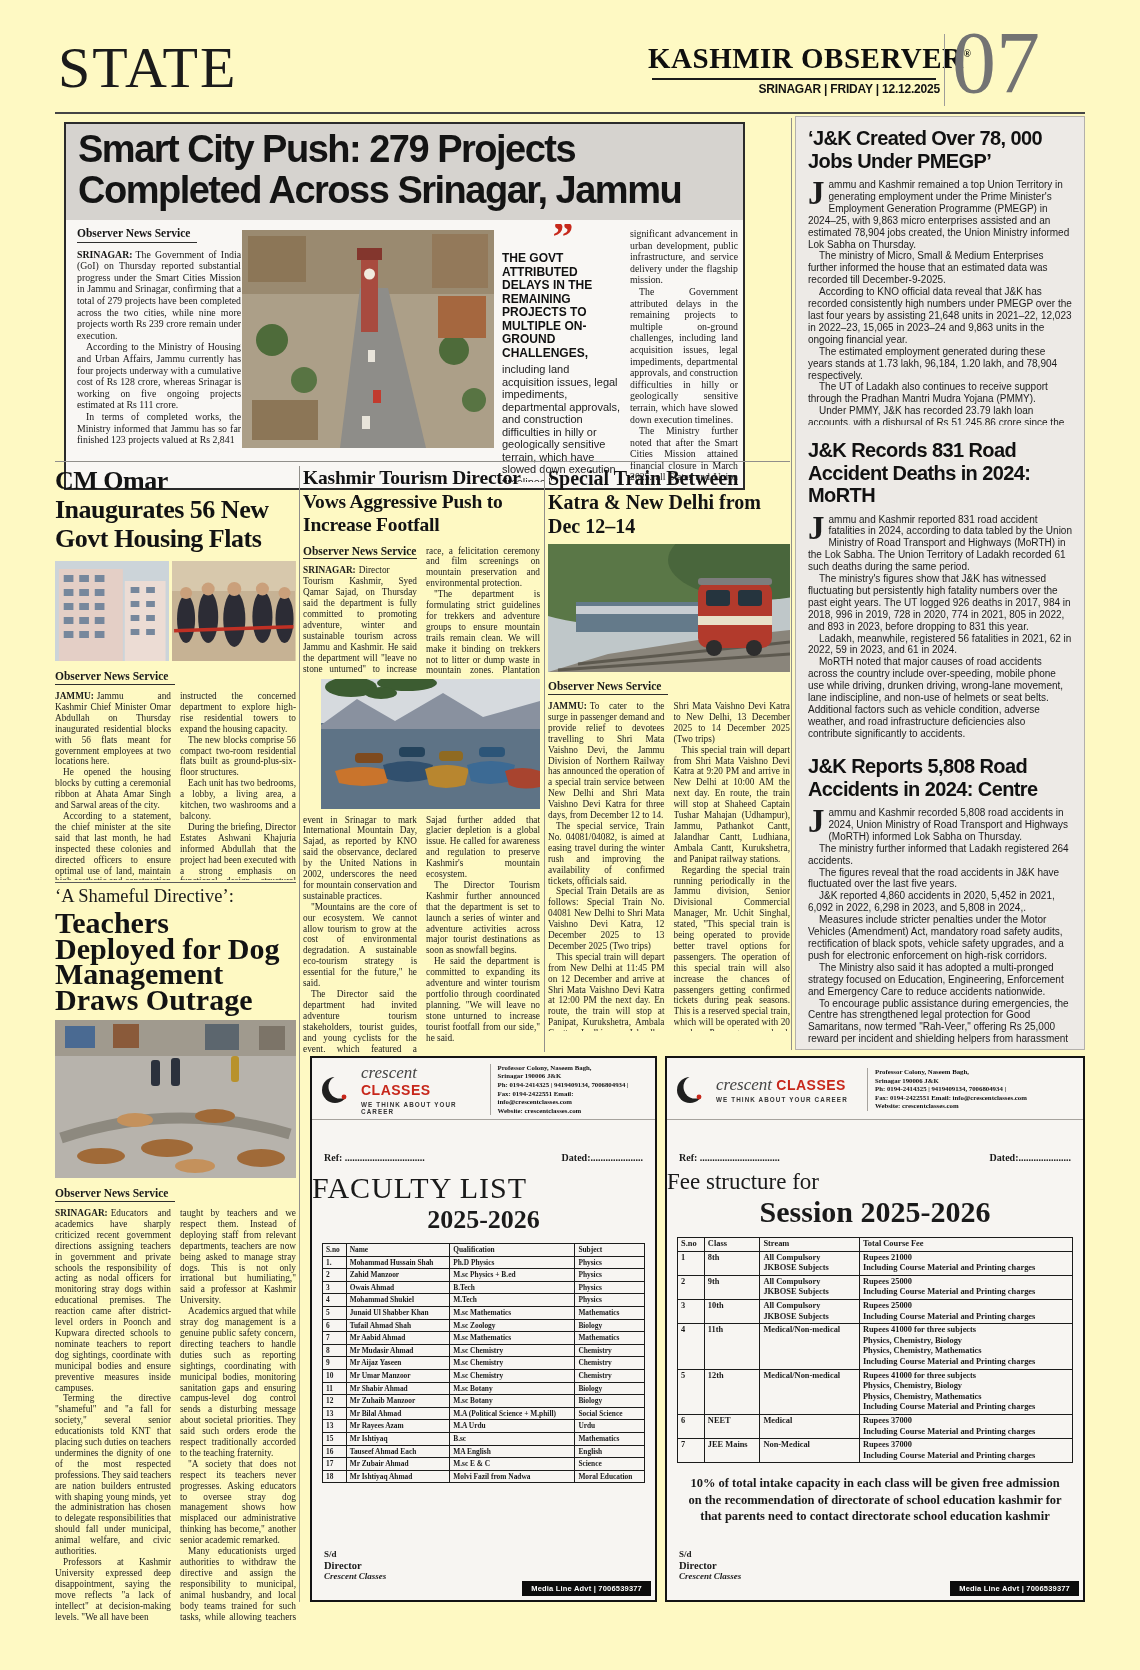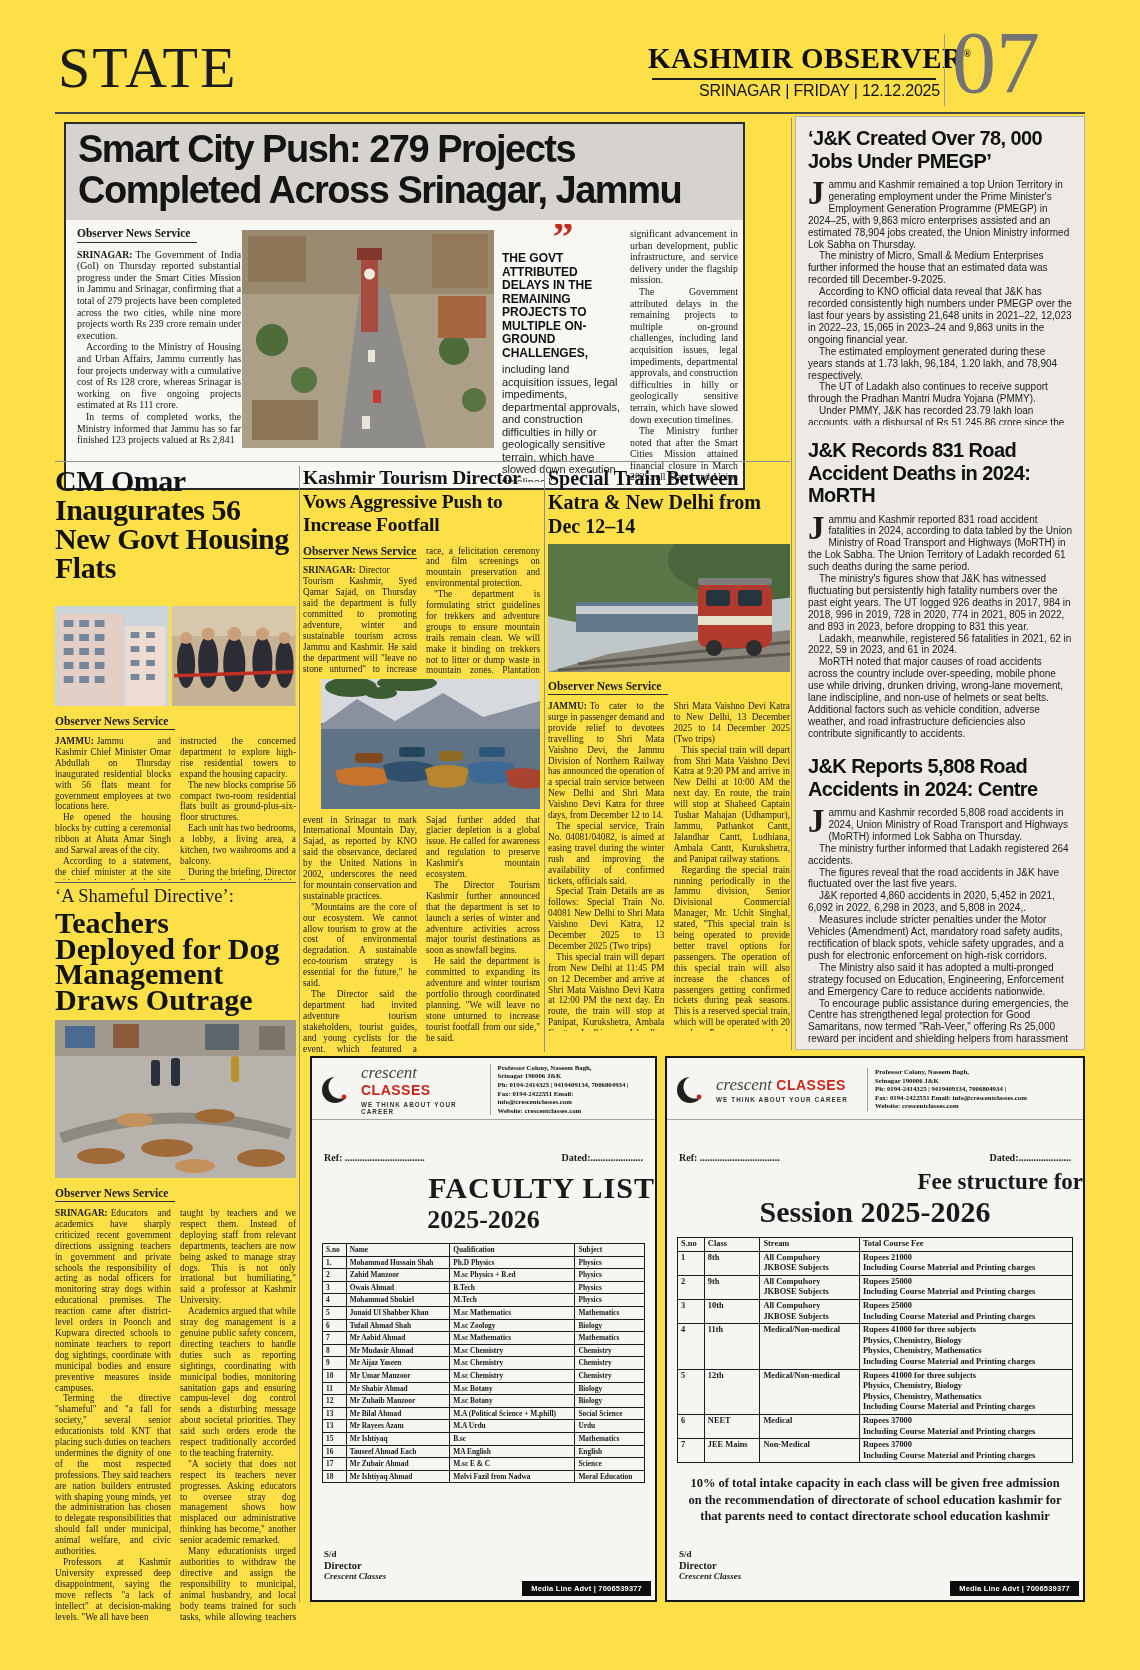--- a/index.html
+++ b/index.html
@@ -1,25 +1,25 @@
 <!DOCTYPE html>
 <html><head>
 <meta charset="utf-8">
 <style>
   *{box-sizing:border-box;margin:0;padding:0}
   html,body{width:1140px;background:#a9a7a3}
-  .page{position:relative;width:1140px;height:1670px;background:#fde047;overflow:hidden;
+  .page{position:relative;width:1140px;height:1670px;background:#fef9c3;overflow:hidden;
         font-family:"Liberation Serif",serif;color:#1a1a1a}
   
   .state{position:absolute;left:58px;top:34px;font-size:58px;letter-spacing:2px;color:#1b1b1b;font-family:"Liberation Serif",serif}
   .mast{position:absolute;left:648px;top:42px;width:292px;text-align:right}
   .mast-title{font-size:29px;letter-spacing:.5px;color:#0f0f0f;white-space:nowrap;font-weight:600}
   .mast-title sup{font-size:10px}
   .mast-rule{border-top:2px solid #1c1c1c;margin:3px 4px 2px}
-  .mast-date{font-family:"Liberation Sans",sans-serif;font-weight:normal;font-size:16px;letter-spacing:-.2px;color:#111}
+  .mast-date{font-family:"Liberation Sans",sans-serif;font-weight:bold;font-size:12px;letter-spacing:-.2px;color:#111}
   .hdr-vline{position:absolute;left:944px;top:34px;height:72px;border-left:1px solid #9f9d99}
   .pagenum{position:absolute;left:952px;top:12px;font-size:88px;color:#737373;font-family:"Liberation Serif",serif;font-weight:400}
   .hdr-rule{position:absolute;left:55px;width:1030px;top:112px;border-top:2px solid #454545}
   
   .byline{font-weight:bold;font-size:11.5px;border-bottom:1.5px solid #2e2e2e;padding-bottom:2px;margin-bottom:6px;width:fit-content;min-width:120px}
   .copy{font-size:9.8px;line-height:11.6px;text-align:justify;color:#161616}
   .copy p{margin:0}
   .copy p:not(:first-child){text-indent:9px}
   .copy b{margin-right:3px}
   .cols{display:flex;gap:9px;overflow:hidden}
@@ -42,21 +42,21 @@
   .sb{position:absolute;left:795px;top:116px;width:290px;height:934px;border:1px solid #b3b0ab;background:#edeae6;padding:10px 12px;overflow:hidden}
   .sb-art{overflow:hidden;margin-bottom:14px}
   .sb-art h2{font-family:"Liberation Sans",sans-serif;font-weight:700;font-size:20px;line-height:22.5px;letter-spacing:-.6px;color:#111;margin-bottom:7px}
   .sb-copy{font-family:"Liberation Sans",sans-serif;font-size:10px;line-height:11.9px;text-align:left;color:#1b1b1b}
   .sb-copy p{margin:0}
   .sb-copy p:not(:first-child){text-indent:11px}
   .dc > p:first-child::first-letter{float:left;font-family:"Liberation Serif",serif;font-size:33px;line-height:27px;padding:1px 4px 0 0;font-weight:700}
   
   .art h2{font-family:"Liberation Serif",serif;font-weight:700;color:#131313}
   .omar{position:absolute;left:55px;top:466px;width:241px;height:414px;overflow:hidden}
-  .omar h2{font-size:30px;line-height:29px;letter-spacing:-.5px;margin-bottom:24px}
+  .omar h2{font-size:26px;line-height:29px;letter-spacing:-.5px;margin-bottom:8px}
   .omar .photos{display:flex;gap:3px;height:100px;margin-bottom:9px}
   .omar .cols{height:214px}
   .copy2{font-size:9.3px;line-height:10.9px;text-align:justify}
   .copy2 p{margin:0}
   .copy2 p:not(:first-child){text-indent:8px}
   .copy2 b{margin-right:3px}
   .tourism{position:absolute;left:303px;top:466px;width:237px;height:586px;overflow:hidden}
   .tourism h2{font-size:19.5px;line-height:23.5px;letter-spacing:-.2px;margin-bottom:9px}
   .t-top{height:128px}
   .t-ph{height:130px;margin:5px 0 6px 18px;width:219px}
@@ -81,21 +81,21 @@
   .ad1{left:310px;width:347px}
   .ad2{left:665px;width:420px}
   .ad-hd{display:flex;align-items:center;gap:7px;padding:8px 8px 6px;border-bottom:1px solid #a6a39e;height:62px}
   .logo-ic{width:34px;height:34px;flex:0 0 auto}
   .logo-tx .l1{font-family:"Liberation Serif",serif;font-style:italic;font-size:17px;color:#454545;line-height:17px}
   .logo-tx .l1 b{font-style:normal;color:#c7271b;font-family:"Liberation Sans",sans-serif;font-size:14px;letter-spacing:.5px}
   .logo-tx .l2{font-family:"Liberation Sans",sans-serif;font-size:6.3px;letter-spacing:1.1px;color:#333;font-weight:bold;margin-top:2px}
   .ad-contact{margin-left:auto;font-size:6.8px;font-weight:bold;line-height:8.6px;white-space:pre-line;
               border-left:1px solid #a6a39e;padding-left:7px;width:52%;color:#101010}
   .ad-ref{display:flex;justify-content:space-between;padding:32px 12px 0;font-size:10px;font-weight:bold}
-  .ad-title1{text-align:right;font-weight:700;font-family:"Liberation Serif",serif}
+  .ad-title1{text-align:left;font-weight:400;font-family:"Liberation Serif",serif}
   .ad1 .ad-title1{font-size:30px;letter-spacing:1px;margin-top:8px}
   .ad1 .ad-title2{text-align:center;font-weight:700;font-size:26px;margin-bottom:8px}
   .ad2 .ad-title1{font-size:23px;margin-top:6px}
   .ad2 .ad-title2{text-align:center;font-weight:700;font-size:30px;margin-bottom:8px}
   table.adt{border-collapse:collapse;margin:0 10px;width:calc(100% - 20px);font-family:"Liberation Serif",serif}
   .adt th,.adt td{border:1px solid #1c1c1c;padding:1px 3px;text-align:left;vertical-align:top;font-weight:bold;white-space:pre-line}
   .ad1 .adt th,.ad1 .adt td{font-size:7.4px;line-height:9.6px}
   .ad2 .adt th,.ad2 .adt td{font-size:8.4px;line-height:10.6px}
   .ad-note{font-weight:700;font-size:12.5px;line-height:16.5px;text-align:center;padding:12px 20px 0;font-family:"Liberation Serif",serif}
   .sd{position:absolute;left:12px;bottom:18px;line-height:11px}

